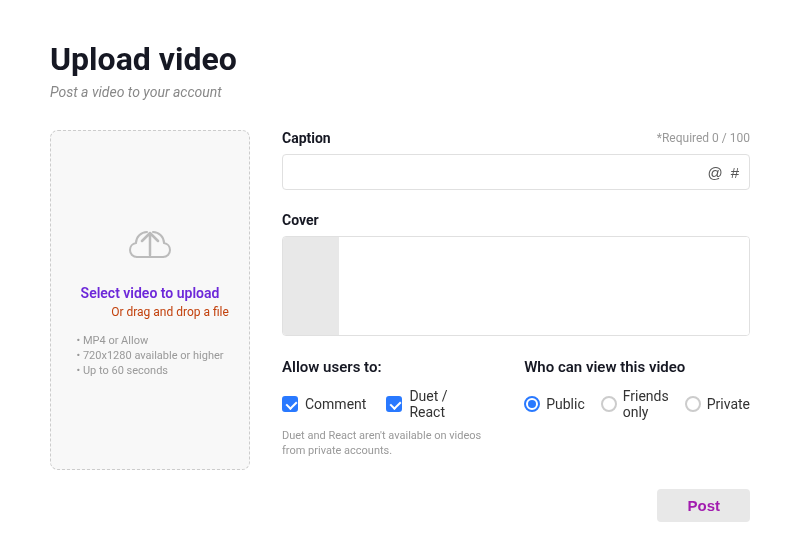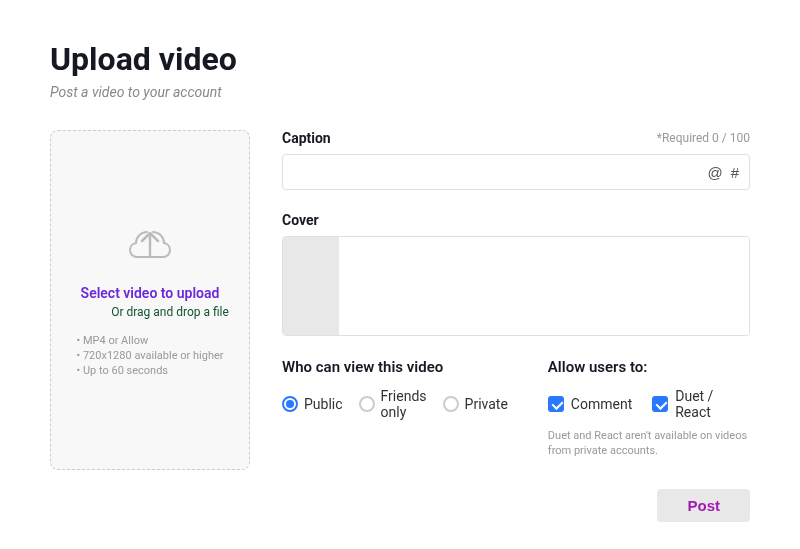--- a/index.html
+++ b/index.html
@@ -51,21 +51,21 @@
     }
     .upload-title {
       font-size: 14px;
       font-weight: 600;
       color: #6d28d9;
       text-align: center;
       margin-bottom: 4px;
     }
     .upload-subtitle {
       font-size: 12px;
-      color: #14532d;
+      color: #c2410c;
       text-align: left;
       margin-bottom: 14px;
       margin-left: 40px;
     }
     .upload-requirements {
       list-style: none;
       padding: 0;
     }
     .upload-requirements li {
       font-size: 11px;
@@ -328,50 +328,50 @@
         </div>
         <div class="cover-area">
           <div class="cover-thumb"></div>
           <div class="cover-rest"></div>
         </div>
       </div>
 
       <div class="bottom-options">
 
         <div class="option-group">
+          <div class="option-group-title">Allow users to:</div>
+          <div class="checkbox-group">
+            <label class="checkbox-item">
+              <input type="checkbox" checked="" style="">
+              <span class="checkbox-label">Comment</span>
+            </label>
+            <label class="checkbox-item">
+              <input type="checkbox" checked="" style="">
+              <span class="checkbox-label">Duet / React</span>
+            </label>
+          </div>
+          <p class="privacy-note">Duet and React aren't available on videos from private accounts.</p>
+        </div>
+
+        <div class="option-group">
           <div class="option-group-title">Who can view this video</div>
           <div class="radio-group">
             <label class="radio-item">
               <input type="radio" name="visibility" checked="" style="">
               <span class="radio-label">Public</span>
             </label>
             <label class="radio-item">
               <input type="radio" name="visibility" style="">
               <span class="radio-label">Friends only</span>
             </label>
             <label class="radio-item">
               <input type="radio" name="visibility" style="">
               <span class="radio-label">Private</span>
             </label>
           </div>
-        </div>
-
-        <div class="option-group">
-          <div class="option-group-title">Allow users to:</div>
-          <div class="checkbox-group">
-            <label class="checkbox-item">
-              <input type="checkbox" checked="" style="">
-              <span class="checkbox-label">Comment</span>
-            </label>
-            <label class="checkbox-item">
-              <input type="checkbox" checked="" style="">
-              <span class="checkbox-label">Duet / React</span>
-            </label>
-          </div>
-          <p class="privacy-note">Duet and React aren't available on videos from private accounts.</p>
         </div>
       </div>
 
       <div class="footer-actions">
         <button class="btn-post">Post</button>
       </div>
     </div>
   </div>
 </div>
 

